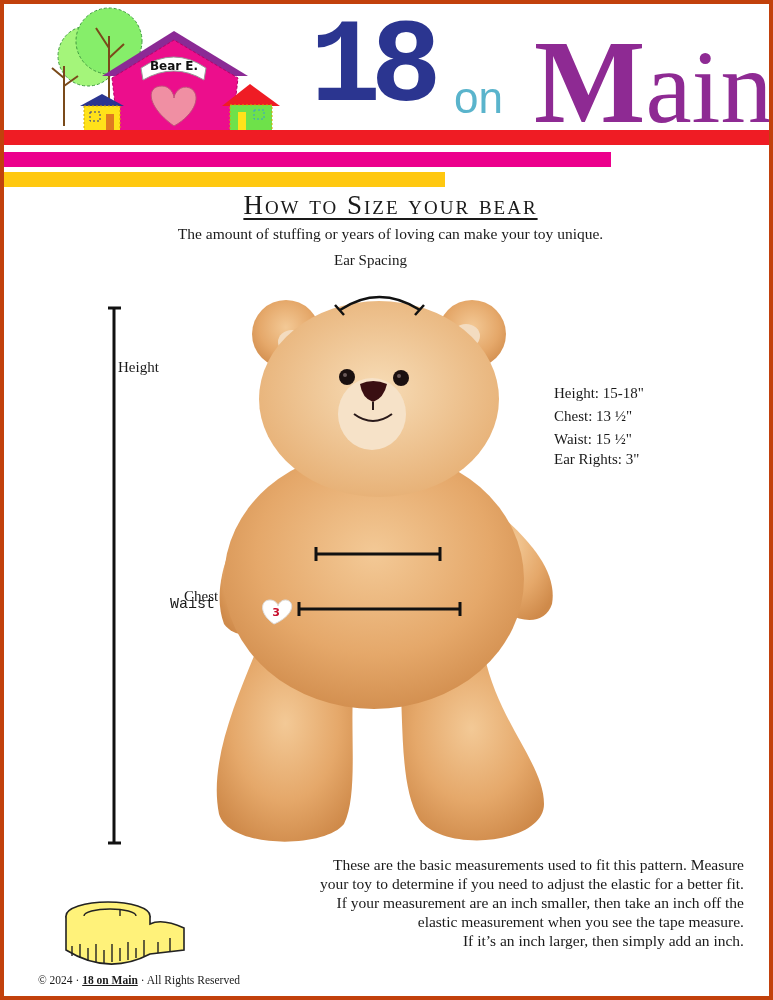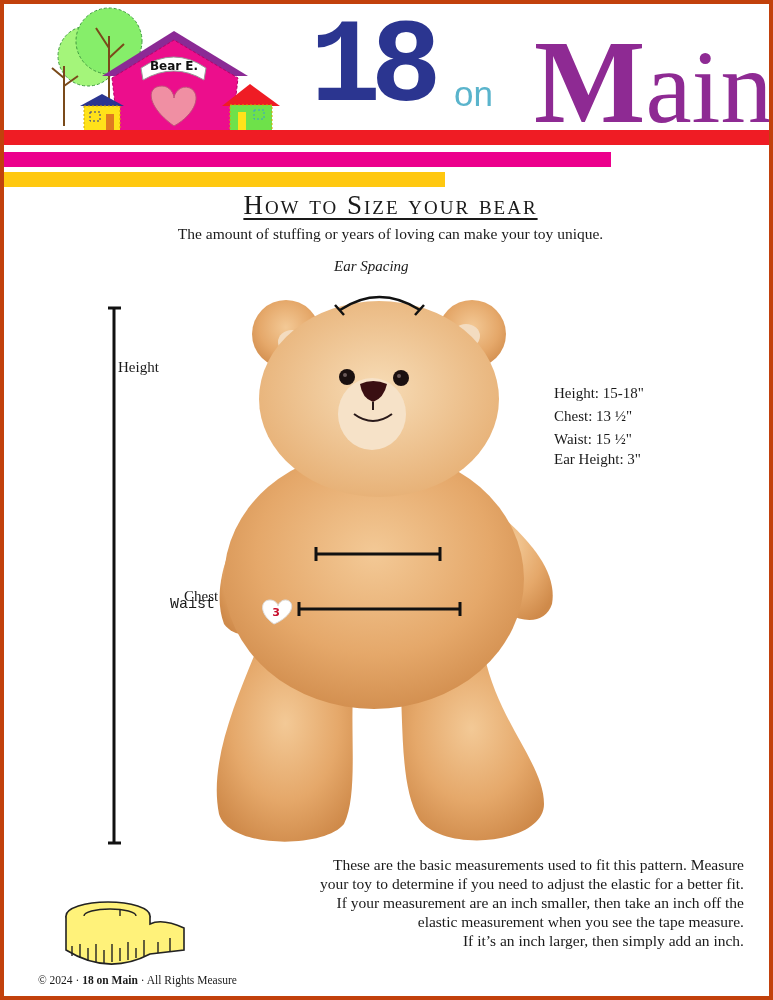--- a/index.html
+++ b/index.html
@@ -15,21 +15,21 @@
   .logo-art { left: 22px; top: 2px; width: 270px; height: 126px; }
   .brand { left: 300px; top: 2px; height: 126px; width: 460px; }
   .brand-18 {
     position: absolute; left: 6px; top: 4px;
     font-family: Liberation Mono, monospace; font-weight: bold;
     font-size: 118px; line-height: 1; letter-spacing: -10px;
     color: #2b3590;
   }
   .brand-on {
     position: absolute; left: 150px; top: 70px;
-    font-family: "Liberation Sans", sans-serif; font-size: 35px; line-height: 1;
+    font-family: "Liberation Sans", sans-serif; font-size: 44px; line-height: 1;
     color: #5ab4cc;
   }
   .brand-main {
     position: absolute; left: 230px; top: 18px;
     font-family: "Liberation Serif", serif; font-size: 104px; line-height: 1;
     color: #8e2a93;
     text-align: right;
   }
   .brand-main .cap { font-size: 118px; font-weight: bold; }
 
@@ -46,21 +46,21 @@
   .subtitle { left: 0; width: 773px; top: 221px; text-align: center; font-size: 15.5px; }
 
   .label { font-size: 15px; }
   .specs { left: 550px; top: 378px; font-size: 15px; line-height: 23px; }
 
   .note {
     left: 100px; width: 640px; top: 851px; text-align: right;
     font-size: 15.5px; line-height: 19px;
   }
   .copyright { left: 34px; top: 970px; font-size: 11.5px; }
-  .copyright b { font-weight: bold; }
+  .copyright b { font-weight: bold; text-decoration: underline; }
 </style>
 </head>
 <body>
 
 <div class="page">
 
   <svg class="abs logo-art" viewBox="0 0 270 126">
 
     <g>
       <circle cx="62" cy="50" r="30" fill="#a4f57a" stroke="#3f9b3f" stroke-dasharray="3 2"></circle>
@@ -155,30 +155,30 @@
       <line x1="312" y1="543" x2="312" y2="557"></line>
       <line x1="436" y1="543" x2="436" y2="557"></line>
     </g>
     <g stroke="#111" stroke-width="3">
       <line x1="295" y1="605" x2="456" y2="605"></line>
       <line x1="295" y1="598" x2="295" y2="612"></line>
       <line x1="456" y1="598" x2="456" y2="612"></line>
     </g>
   </svg>
 
-  <div class="abs label" style="left:330px;top:254px;font-style:italic;">Ear Spacing</div>
+  <div class="abs label" style="left:330px;top:248px;">Ear Spacing</div>
   <div class="abs label" style="left:114px;top:308px;margin-top:47px;">Height</div>
   <div class="abs label" style="left:180px;top:536px;margin-top:48px;">Chest</div>
   <div class="abs label" style="left:166px;top:592px;font-family:Liberation Mono, monospace;">Waist</div>
 
   <div class="abs specs">
     <div><span>Height:</span> <span>15-18"</span></div>
     <div><span>Chest:</span> <span>13 ½"</span></div>
     <div style="line-height:22px;"><span>Waist:</span> <span>15 ½"</span></div>
-    <div style="line-height:18px;"><span>Ear Height:</span> <span>3"</span></div>
+    <div style="line-height:18px;"><span>Ear Rights:</span> <span>3"</span></div>
   </div>
 
   <div class="abs note">
     <div>These are the basic measurements used to fit this pattern.  Measure</div>
     <div>your toy to determine if you need to adjust the elastic for a better fit.</div>
     <div>If your measurement are an inch smaller, then take an inch off the</div>
     <div>elastic measurement when you see the tape measure.</div>
     <div>If it’s an inch larger, then simply add an inch.</div>
   </div>
 
@@ -196,14 +196,14 @@
         <line x1="50" y1="46" x2="50" y2="64"></line>
       <line x1="58" y1="50" x2="58" y2="63"></line>
         <line x1="66" y1="44" x2="66" y2="62"></line>
       <line x1="74" y1="50" x2="74" y2="60"></line>
         <line x1="82" y1="42" x2="82" y2="58"></line>
       <line x1="96" y1="44" x2="96" y2="55"></line>
         <line x1="108" y1="40" x2="108" y2="53"></line>
     </g>
   </svg>
 
-  <div class="abs copyright"><span>© 2024 · </span><b>18 on Main</b><span> · All Rights Measure</span></div>
+  <div class="abs copyright"><span>© 2024 · </span><b>18 on Main</b><span> · All Rights Reserved</span></div>
 </div>
 
 </body></html>

